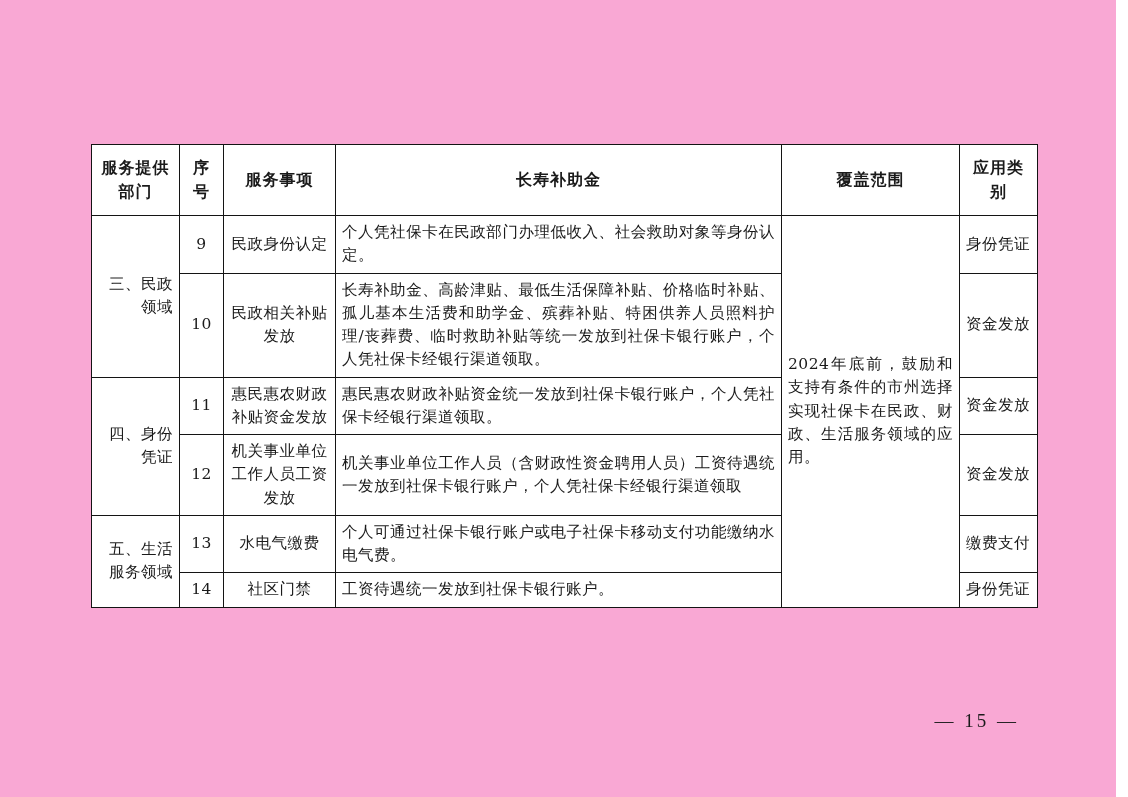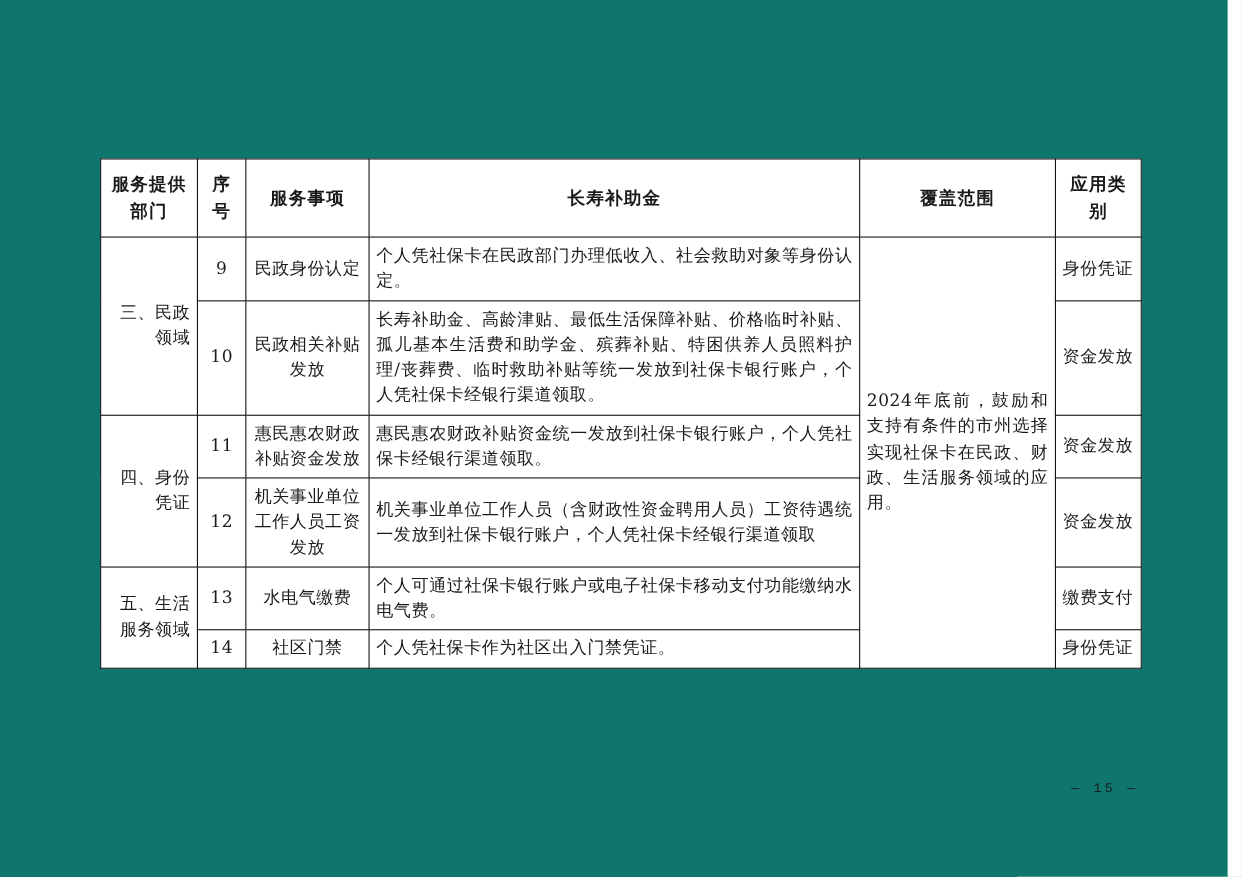--- a/index.html
+++ b/index.html
@@ -13,21 +13,21 @@
     font-family: "DejaVu Serif", "Liberation Serif", serif;
     color: #1a1a1a;
     position: relative;
     overflow: hidden;
   }
   .page {
     position: absolute;
     left: 0; top: 0;
     width: 1116px;
     height: 797px;
-    background: #0f766e;
+    background: #f9a8d4;
   }
   .doc-table {
     position: absolute;
     left: 91px;
     top: 144px;
     width: 946px;
     border-collapse: collapse;
     table-layout: fixed;
     background: #ffffff;
   }
@@ -63,25 +63,25 @@
   .vert-label {
     text-align: right;
     line-height: 1.6;
   }
   .cell-cat {
     text-align: left;
     line-height: 1.5;
   }
   .page-num {
     position: absolute;
-    right: 81px;
+    right: 97px;
     top: 710px;
-    font-size: 12px;
+    font-size: 19px;
     letter-spacing: 3px;
-    font-family: Liberation Mono, monospace;
+    font-family: Liberation Serif, serif;
   }
   .nowrap-break { word-break: break-all; }
 </style>
 </head>
 <body>
 
 <div class="page">
 
   <table class="doc-table">
     <colgroup>
@@ -134,20 +134,20 @@
       <tr>
         <td class="vert-label" rowspan="2">五、生活服务领域</td>
         <td class="center">13</td>
         <td class="left">水电气缴费</td>
         <td class="justify">个人可通过社保卡银行账户或电子社保卡移动支付功能缴纳水电气费。</td>
         <td class="cell-cat">缴费支付</td>
       </tr>
       <tr>
         <td class="center">14</td>
         <td class="left">社区门禁</td>
-        <td class="justify">个人凭社保卡作为社区出入门禁凭证。</td>
+        <td class="justify">工资待遇统一发放到社保卡银行账户。</td>
         <td class="cell-cat">身份凭证</td>
       </tr>
     </tbody>
   </table>
 
   <div class="page-num">— 15 —</div>
 </div>
 
 </body></html>

